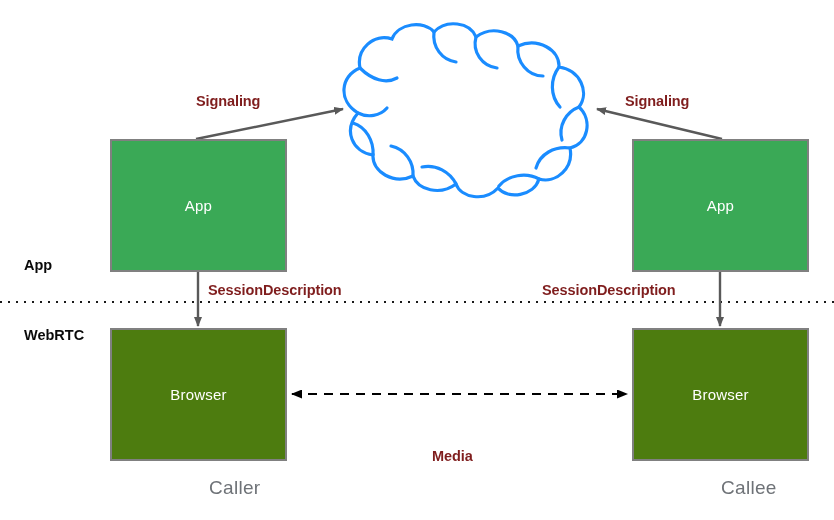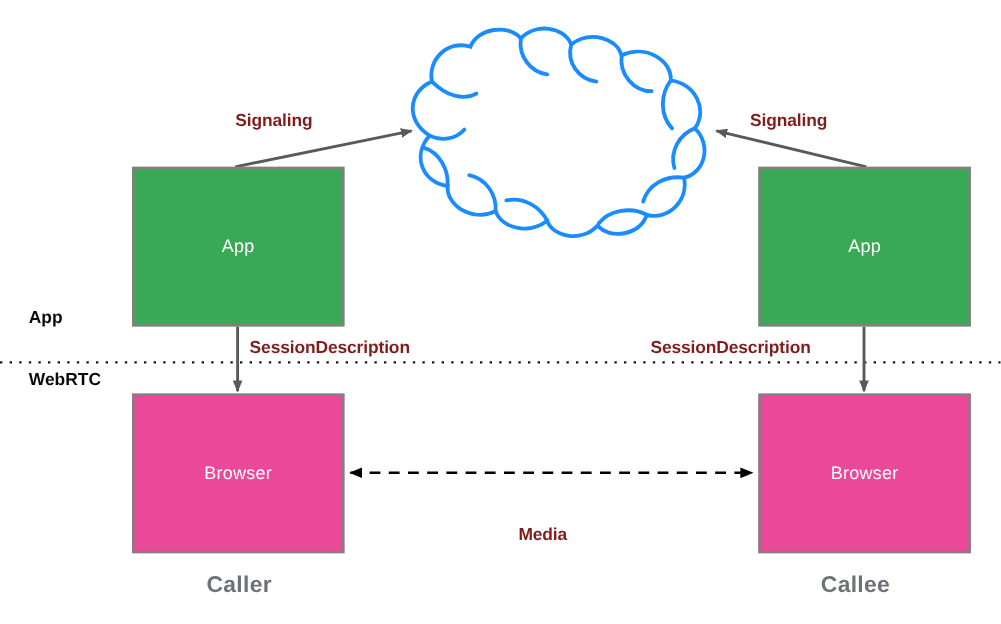--- a/index.html
+++ b/index.html
@@ -23,44 +23,45 @@
     align-items: center;
     justify-content: center;
   }
   .node-box .node-label {
     color: #ffffff;
     font-size: 15px;
     font-weight: normal;
     letter-spacing: 0.2px;
   }
   .green-box { background: #3aa956; }
-  .blue-box  { background: #ec4899; }
+  .blue-box  { background: #4d7c0f; }
 
   .edge-label {
     position: absolute;
     font-size: 14.5px;
     font-weight: bold;
     color: #7f1d1d;
     white-space: nowrap;
     letter-spacing: -0.1px;
   }
   .side-label {
     position: absolute;
     font-size: 14.5px;
     font-weight: bold;
     color: #0a0a0a;
     white-space: nowrap;
   }
   .actor-label {
     position: absolute;
     font-size: 19px;
-    font-weight: bold;
+    font-weight: normal;
     color: #6e7277;
     white-space: nowrap;
     letter-spacing: 0.3px;
+    margin-left: 37px;
   }
   svg.overlay {
     position: absolute;
     left: 0;
     top: 0;
     width: 834px;
     height: 520px;
     pointer-events: none;
   }
 </style>
@@ -142,23 +143,23 @@
   </div>
 
   <div class="edge-label" style="left:196px; top:93px;">Signaling</div>
 
   <div class="edge-label" style="left:625px; top:93px;">Signaling</div>
 
   <div class="edge-label" style="left:208px; top:282px;">SessionDescription</div>
 
   <div class="edge-label" style="left:542px; top:282px;">SessionDescription</div>
 
-  <div class="edge-label" style="left:432px; top:438px;">Media</div>
+  <div class="edge-label" style="left:432px; top:448px;">Media</div>
 
   <div class="side-label" style="left:24px; top:257px;">App</div>
 
-  <div class="side-label" style="left:24px; top:309px;">WebRTC</div>
+  <div class="side-label" style="left:24px; top:327px;">WebRTC</div>
 
   <div class="actor-label" style="left:172px; top:477px;">Caller</div>
 
   <div class="actor-label" style="left:684px; top:477px;">Callee</div>
 
 </div>
 
 </body></html>

